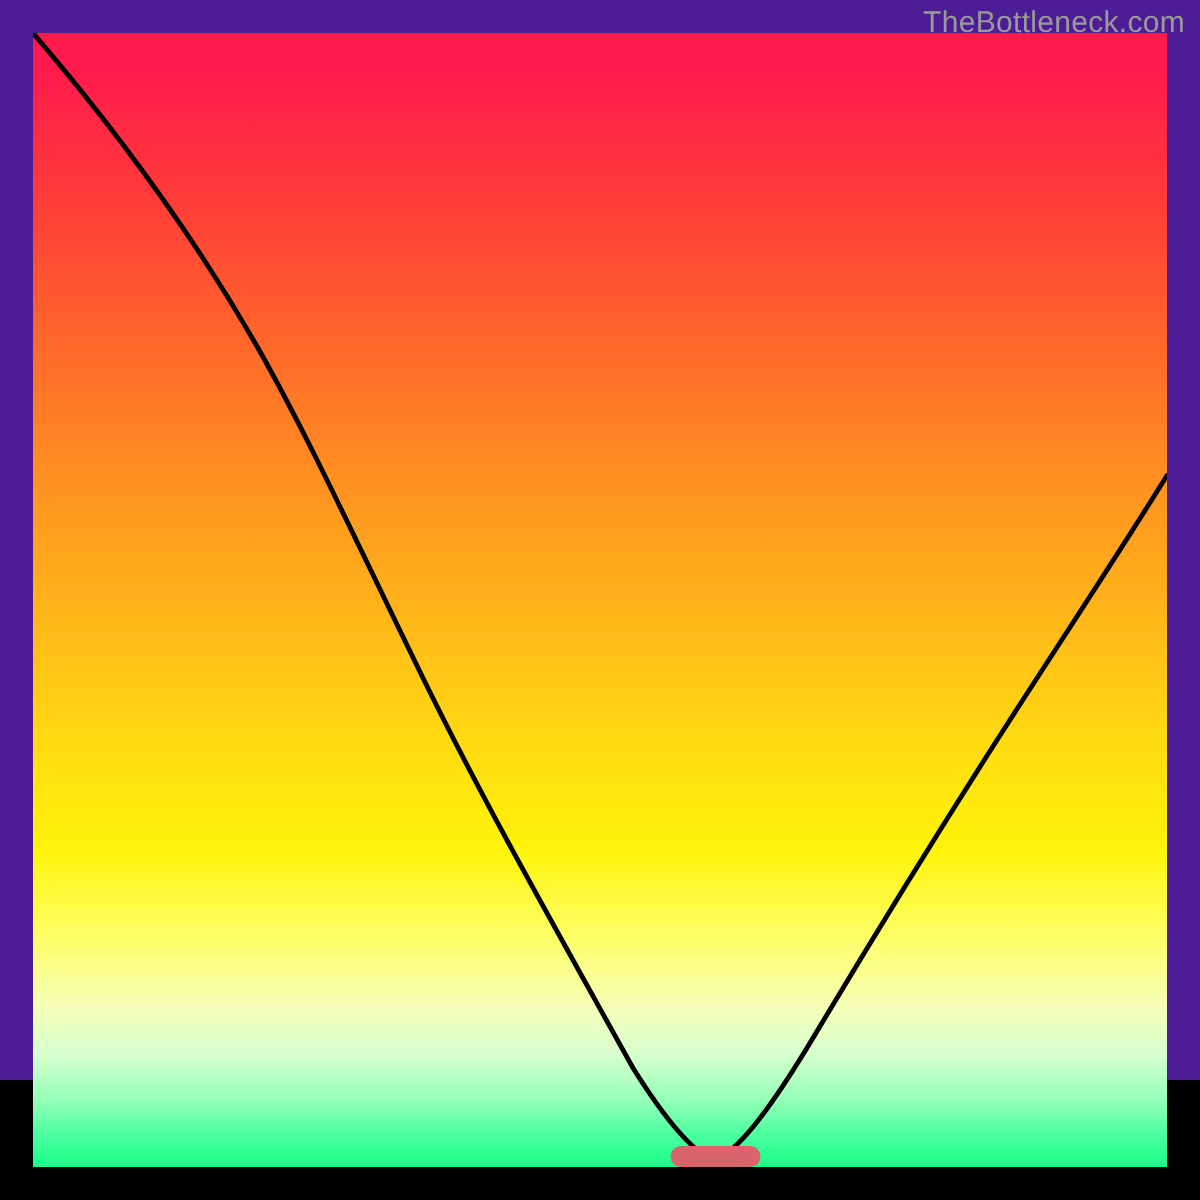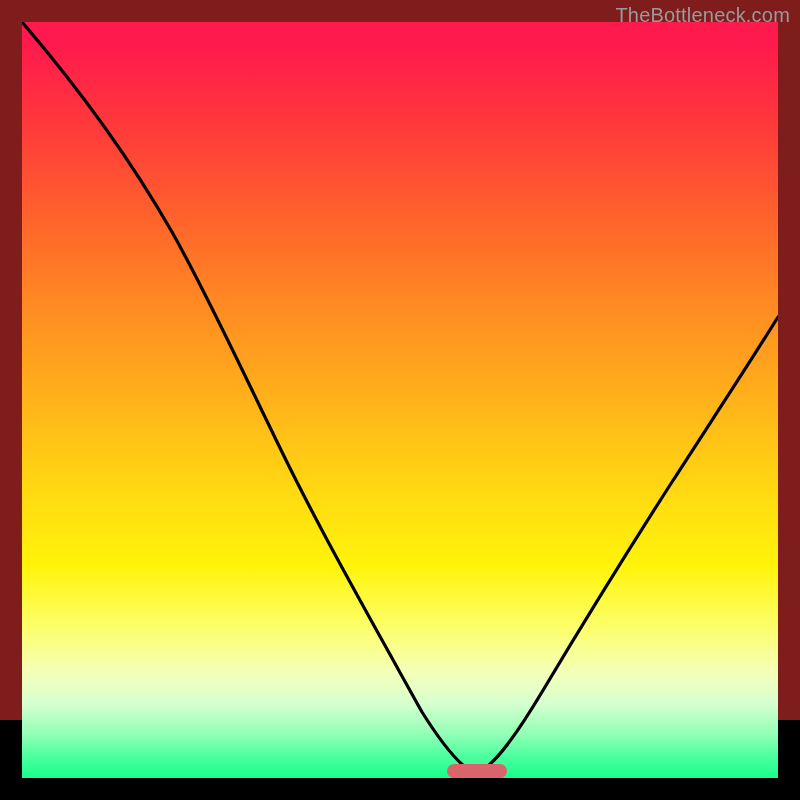--- a/index.html
+++ b/index.html
@@ -10,21 +10,21 @@
     background: #000;
     overflow: hidden;
     font-family: Arial, Helvetica, sans-serif;
   }
   .frame {
     position: absolute;
     left: 0;
     top: 0;
     width: 800px;
     height: 720px;
-    background: #7f1d1d;
+    background: #4c1d95;
   }
   .plot {
     position: absolute;
     left: 22px;
     top: 22px;
     width: 756px;
     height: 756px;
     background: linear-gradient(
       to bottom,
       #ff1a4d 0%,

